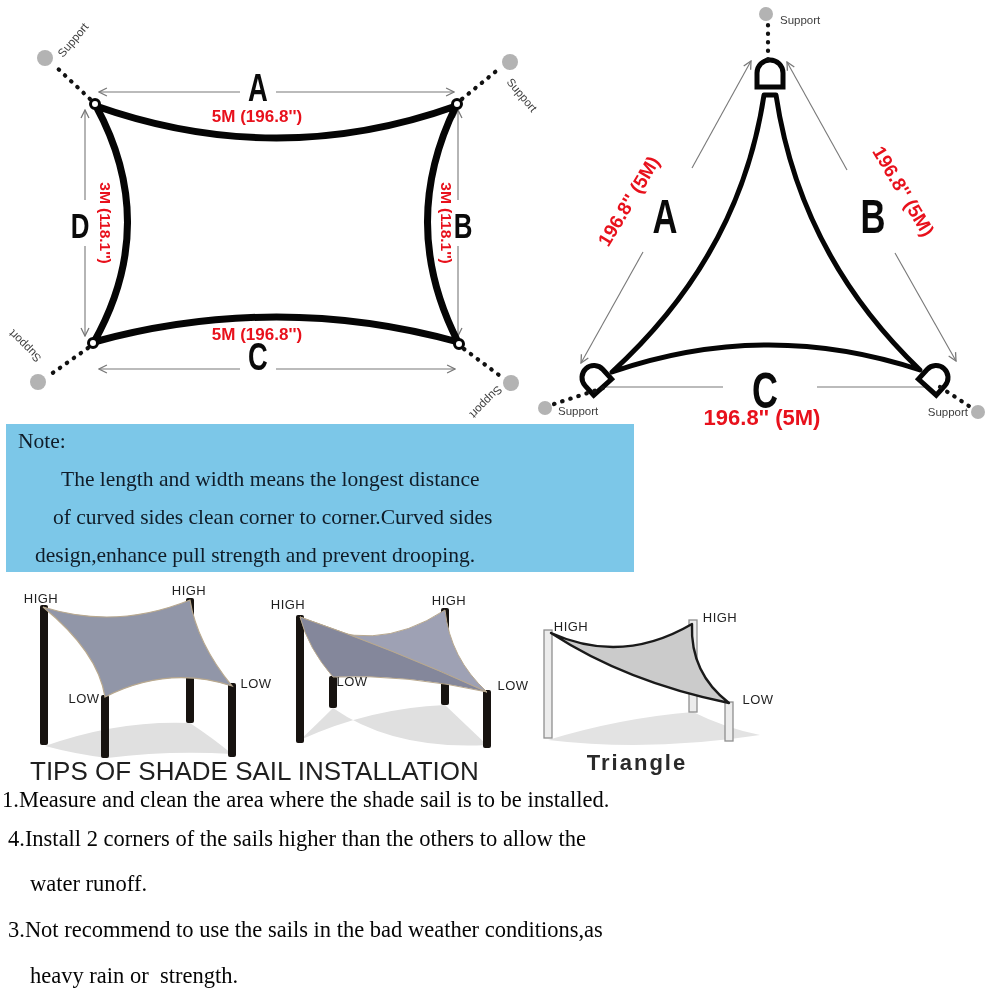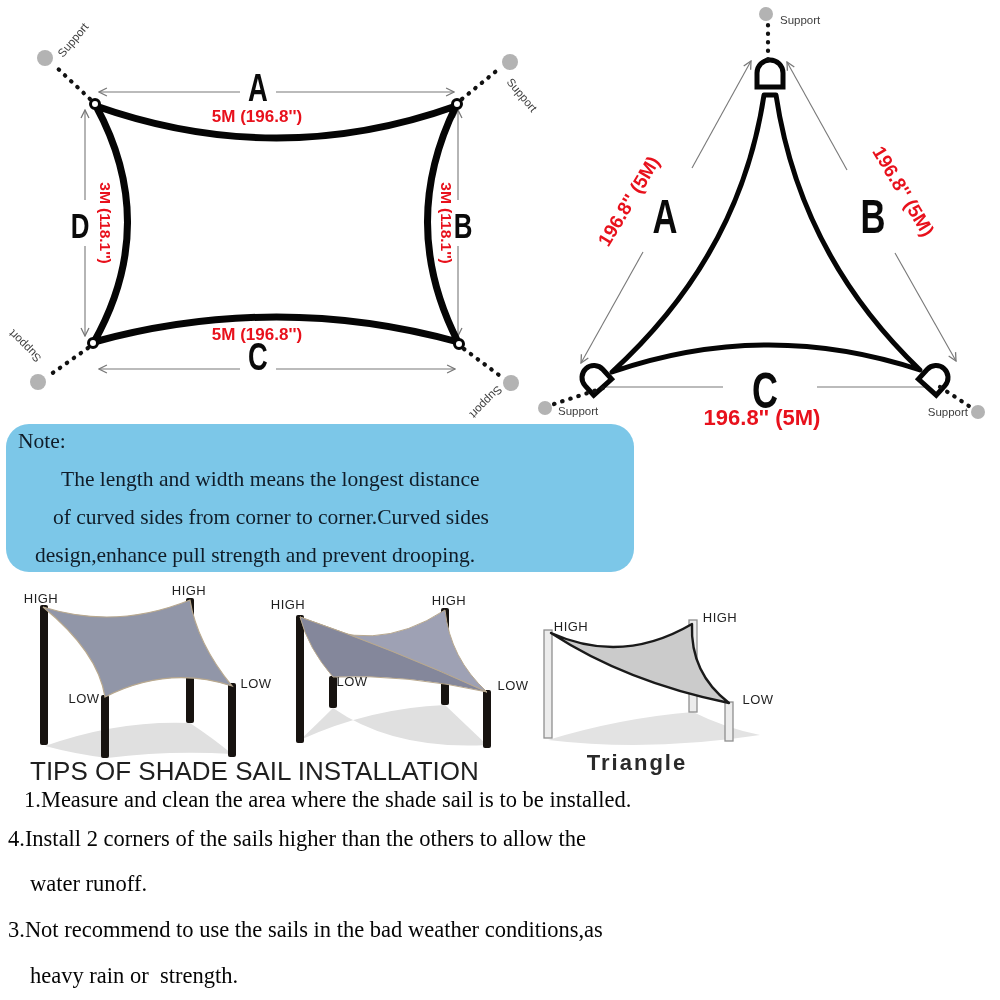--- a/index.html
+++ b/index.html
@@ -6,21 +6,21 @@
   .canvas{position:relative;width:1000px;height:1000px;background:#ffffff;overflow:hidden;
           font-family:"Liberation Sans",sans-serif;}
   svg{position:absolute;display:block;}
   svg text{font-family:"Liberation Sans",sans-serif;}
   .big-letter{font-weight:bold;fill:#0a0a0a;}
   .dim-red{font-weight:bold;fill:#e8111c;}
   .support-t{font-size:11.5px;fill:#3d3d3d;}
   .hl-label{font-size:13px;fill:#1f1f1f;letter-spacing:.5px;}
   .caption-t{font-size:22px;font-weight:bold;fill:#2a2a2a;letter-spacing:2px;}
   .note-box{position:absolute;left:6px;top:424px;width:628px;height:148px;background:#7cc7e8;
-            font-family:"Liberation Serif",serif;color:#101c28;border-radius:23px;}
+            font-family:"Liberation Serif",serif;color:#101c28;}
   .note-box span{position:absolute;white-space:nowrap;font-size:21.5px;}
   .tips{position:absolute;left:0;top:0;width:1000px;height:1000px;pointer-events:none;border-radius:10px;}
   .tips div{position:absolute;white-space:pre;}
   .tips-heading{left:30px;top:756px;font-size:26px;color:#1f1f1f;font-family:"Liberation Sans",sans-serif;}
   .tips-item{font-family:"Liberation Serif",serif;font-size:22.5px;color:#050505;}
 </style>
 </head>
 <body>
 
 <div class="canvas">
@@ -150,21 +150,21 @@
       </g>
 
     <text class="dim-red" font-size="19" text-anchor="middle" x="100" y="207" transform="rotate(-59 100 202)">196.8'' (5M)</text>
     <text class="dim-red" font-size="19" text-anchor="middle" x="372" y="197" transform="rotate(59 372 192)">196.8'' (5M)</text>
     <text class="dim-red" font-size="22" text-anchor="middle" x="232" y="425">196.8'' (5M)</text>
   </svg>
 
   <div class="note-box">
     <span style="left:12px;top:5px">Note:</span>
     <span style="left:55px;top:43px">The length and width means the longest distance</span>
-    <span style="left:47px;top:81px">of curved sides from corner to corner.Curved sides</span>
+    <span style="left:47px;top:81px">of curved sides clean corner to corner.Curved sides</span>
     <span style="left:29px;top:119px">design,enhance pull strength and prevent drooping.</span>
   </div>
 
   <svg style="left:0;top:578px" width="1000" height="202" viewBox="0 0 1000 202">
 
     <g>
       <path d="M45,168 Q118,142 190,145 Q214,161 232,176 Q170,172 107,180 Q75,176 45,168 Z" fill="#e0e0e0"></path>
       <g fill="#171310">
         <rect x="40" y="27" width="8" height="140" rx="2"></rect>
         <rect x="186" y="20" width="8" height="125" rx="2"></rect>
@@ -204,20 +204,20 @@
       <path d="M551,55 Q622,87 692,46 Q690,95 729,125 Q626,104 551,55 Z" fill="#cbcbcb" stroke="#1a1a1a" stroke-width="2.4" stroke-linejoin="round"></path>
       <text class="hl-label" text-anchor="middle" x="571" y="53">HIGH</text>
       <text class="hl-label" text-anchor="middle" x="720" y="44">HIGH</text>
       <text class="hl-label" text-anchor="middle" x="758" y="126">LOW</text>
       <text class="caption-t" text-anchor="middle" x="637" y="192">Triangle</text>
     </g>
   </svg>
 
   <div class="tips">
     <div class="tips-heading">TIPS OF SHADE SAIL INSTALLATION</div>
-    <div class="tips-item" style="left:24px;top:787px">1.Measure and clean the area where the shade sail is to be installed.</div>
+    <div class="tips-item" style="left:2px;top:787px">1.Measure and clean the area where the shade sail is to be installed.</div>
     <div class="tips-item" style="left:8px;top:826px">4.Install 2 corners of the sails higher than the others to allow the</div>
     <div class="tips-item" style="left:30px;top:871px">water runoff.</div>
     <div class="tips-item" style="left:8px;top:917px">3.Not recommend to use the sails in the bad weather conditions,as</div>
     <div class="tips-item" style="left:30px;top:963px">heavy rain or  strength.</div>
   </div>
 
 </div>
 
 </body></html>

